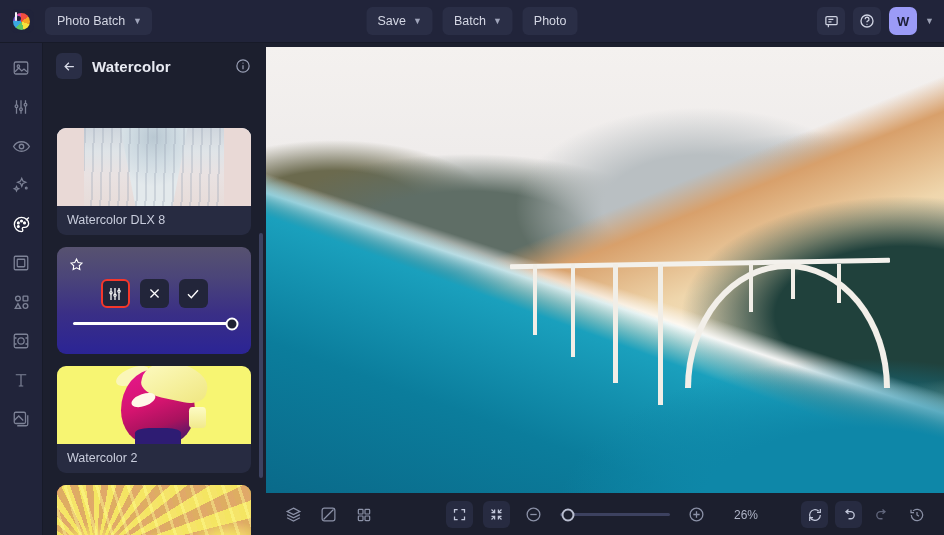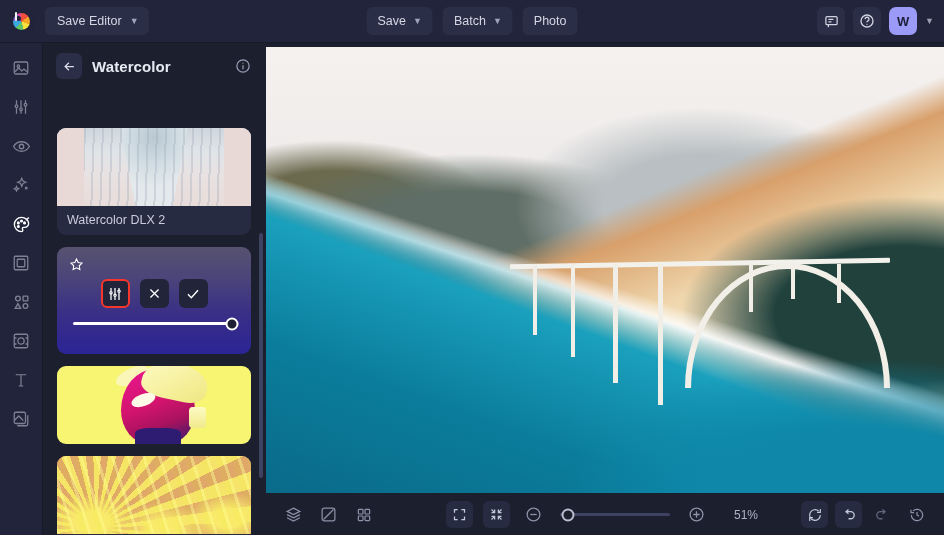--- a/index.html
+++ b/index.html
@@ -369,21 +369,21 @@
 
   <div class="topbar">
     <div class="logo-wrap">
       <div class="logo">
         <div class="logo-circle"></div>
         <div class="logo-stem"></div>
       </div>
     </div>
 
     <div class="mode-btn">
-      <span>Save Editor</span>
+      <span>Photo Batch</span>
       <span class="chev">▼</span>
     </div>
 
     <div class="center-actions">
       <div class="tb-btn">
         <span>Save</span>
         <span class="chev">▼</span>
       </div>
       <div class="tb-btn">
         <span>Batch</span>
@@ -506,21 +506,21 @@
             <path d="M12 11v6"></path>
               <circle cx="12" cy="7.6" r="1" fill="currentColor" stroke="none"></circle>
           </svg>
         </div>
       </div>
 
       <div class="panel-list">
 
         <div class="card">
           <div class="card-thumb art-galleria"></div>
-          <div class="card-label">Watercolor DLX 2</div>
+          <div class="card-label">Watercolor DLX 8</div>
         </div>
 
         <div class="card-selected">
           <div class="star">
             <svg width="15" height="15" viewBox="0 0 24 24" fill="none" stroke="currentColor" stroke-width="1.7">
               <path d="M12 3.2l2.7 5.6 6.1.9-4.4 4.3 1 6.1L12 17.2 6.6 20.1l1-6.1L3.2 9.7l6.1-.9z"></path>
             </svg>
           </div>
           <div class="ctrl-row">
             <div class="ctrl-btn highlight">
@@ -551,20 +551,21 @@
 
         <div class="card">
           <div class="card-thumb art-wc2">
             <div class="hair2"></div>
             <div class="face"></div>
             <div class="hair"></div>
             <div class="cheek"></div>
             <div class="ear"></div>
             <div class="neck"></div>
           </div>
+          <div class="card-label">Watercolor 2</div>
         </div>
 
         <div class="card">
           <div class="card-thumb art-wc3"></div>
           <div class="card-label">Watercolor 3</div>
         </div>
 
       </div>
 
       <div class="panel-scrollbar"></div>
@@ -632,21 +633,21 @@
           </div>
           <div class="zoom-slider">
             <div class="zoom-knob"></div>
           </div>
           <div class="bb-btn">
             <svg width="17" height="17" viewBox="0 0 24 24" fill="none" stroke="currentColor" stroke-width="1.8">
               <circle cx="12" cy="12" r="9"></circle>
                 <path d="M7.5 12h9M12 7.5v9"></path>
             </svg>
           </div>
-          <div class="zoom-pct">51%</div>
+          <div class="zoom-pct">26%</div>
         </div>
 
         <div class="bb-right">
           <div class="bb-btn boxed">
             <svg width="16" height="16" viewBox="0 0 24 24" fill="none" stroke="currentColor" stroke-width="1.8">
               <path d="M20 12a8 8 0 1 1-2.6-5.9"></path>
               <path d="M20 3v5h-5"></path>
               <path d="M4 21v-5h5"></path>
             </svg>
           </div>

